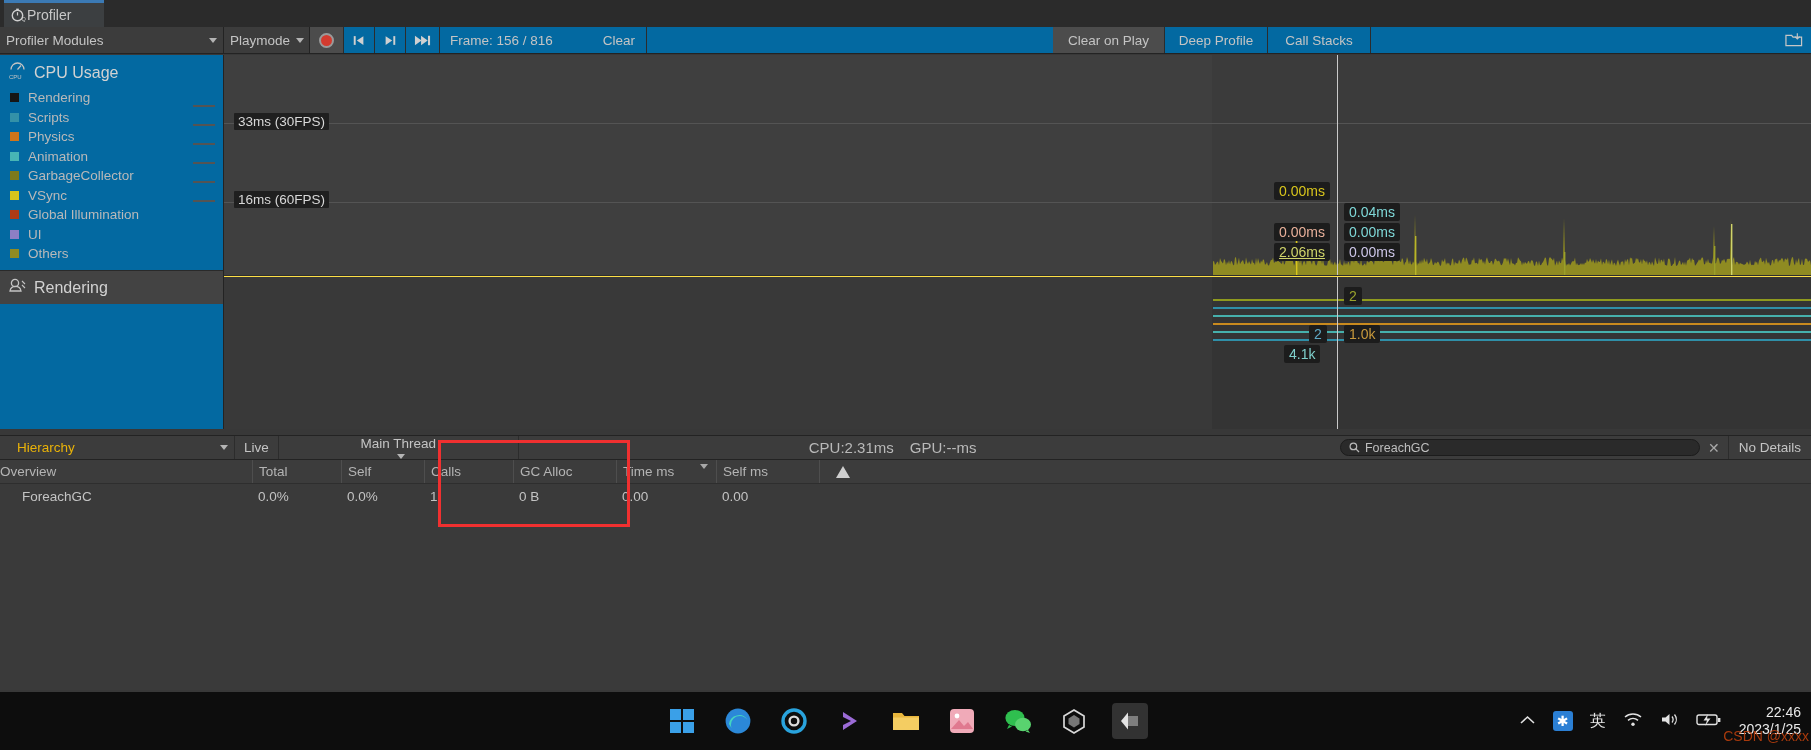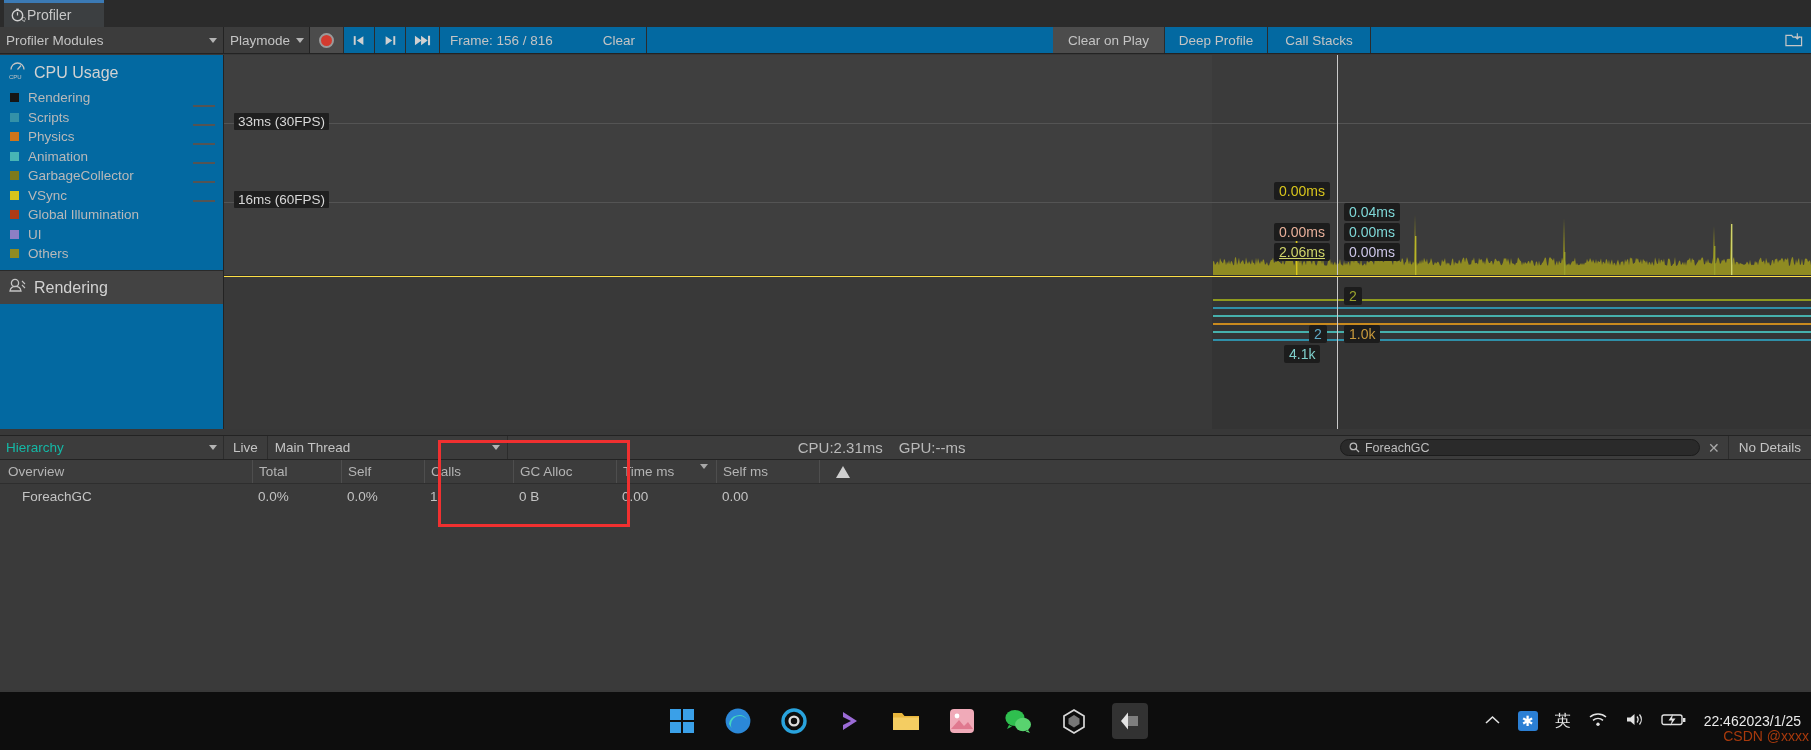--- a/index.html
+++ b/index.html
@@ -73,52 +73,52 @@
     position:absolute; background:#1c1c1c; font-size:14px;
     padding:1px 5px; border-radius:2px; white-space:nowrap;
   }
 
   
   .hier-bar {
     position:absolute; left:0; right:0; bottom:290px; height:25px;
     background:#3c3c3c; border-top:1px solid #232323; border-bottom:1px solid #232323;
     display:flex; align-items:stretch;
   }
-  .hier-dd { width:224px; display:flex; align-items:center; justify-content:space-between; padding:0 6px; color:#14b8a6; font-size:13.5px; border-right:1px solid #2c2c2c; }
+  .hier-dd { width:224px; display:flex; align-items:center; justify-content:space-between; padding:0 6px; color:#eab308; font-size:13.5px; border-right:1px solid #2c2c2c;margin-left:11px; }
   .hier-live { padding:0 9px; display:flex; align-items:center; color:#c4c4c4; font-size:13.5px; border-right:1px solid #2c2c2c; }
-  .hier-thread { width:240px; display:flex; align-items:center; justify-content:space-between; padding:0 7px; color:#c4c4c4; font-size:13.5px; border-right:1px solid #2c2c2c; }
+  .hier-thread { width:240px; display:flex; align-items:center; justify-content:space-between; padding:0 7px; color:#c4c4c4; font-size:13.5px; border-right:1px solid #2c2c2c;flex-direction:column; }
   .hier-stat { display:flex; align-items:center; color:#b9b9b9; font-size:15px; }
   .search-wrap { display:flex; align-items:center; }
   .search-box {
     width:360px; height:17px; background:#2a2a2a; border:1px solid #1c1c1c; border-radius:9px;
     display:flex; align-items:center; padding:0 8px; gap:5px;
   }
   .search-text { color:#bfbfbf; font-size:12.5px; }
   .x-btn { color:#a8a8a8; font-size:14px; padding:0 8px; }
   .no-details { color:#c4c4c4; font-size:13.5px; padding:0 10px; border-left:1px solid #2c2c2c; display:flex; align-items:center;}
 
   
   .table { position:absolute; left:0; right:0; bottom:60px; top:460px; background:#3a3a3a; }
   .thead { display:flex; height:24px; background:#3c3c3c; border-bottom:1px solid #2e2e2e; }
   .th { color:#b4b4b4; font-size:13.5px; display:flex; align-items:center; padding-left:6px; border-left:1px solid #4e4e4e; position:relative; }
-  .th:first-child { border-left:none; padding-left:8px;}
+  .th:first-child { border-left:none; padding-left:0;}
   .trow { display:flex; height:24px; align-items:center; }
   .td { color:#c3c3c3; font-size:13.5px; display:flex; align-items:center; padding-left:6px; }
   .td:first-child { padding-left:22px; }
   .sort-caret { position:absolute; right:8px; top:4px; width:0;height:0;border-left:4px solid transparent;border-right:4px solid transparent;border-top:5px solid #a8a8a8;}
   .tri { width:0;height:0;border-left:7px solid transparent;border-right:7px solid transparent;border-bottom:12px solid #cfcfcf; }
   .redbox { position:absolute; border:3px solid #f03030; pointer-events:none; }
 
   
   .taskbar { position:absolute; left:0; bottom:0; width:1811px; height:58px; background:#0d0d0d; }
   .tb-icons { position:absolute; left:50%; transform:translateX(-50%); top:0; height:58px; display:flex; align-items:center; gap:20px; }
   .tb-icon { width:36px;height:36px; position:relative; display:flex;align-items:center;justify-content:center; border-radius:4px; }
   .tb-icon.sel { background:#323232; }
   .tray { position:absolute; right:10px; top:0; height:58px; display:flex; align-items:center; gap:17px; color:#e6e6e6; font-size:16px; }
-  .clock { display:flex; flex-direction:row; align-items:flex-end; line-height:1.18; font-size:14px; color:#eaeaea; }
+  .clock { display:flex; flex-direction:column; align-items:flex-end; line-height:1.18; font-size:14px; color:#eaeaea; }
   .ime { background:#2b7fd4; color:#fff; width:20px;height:20px; border-radius:3px; display:flex;align-items:center;justify-content:center; font-size:14px; }
   .watermark { position:absolute; right:2px; bottom:6px; color:#c2410c; font-size:14px; opacity:.85; }
 </style>
 </head>
 <body>
 
 <div id="app">
 
   <div class="tabbar">
     <div class="tab">

